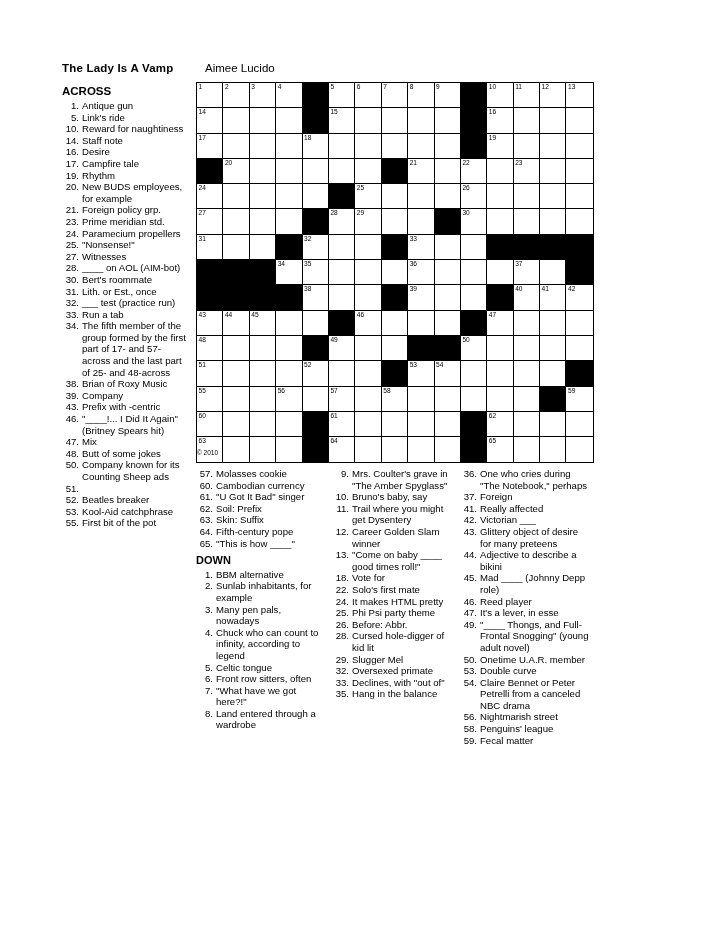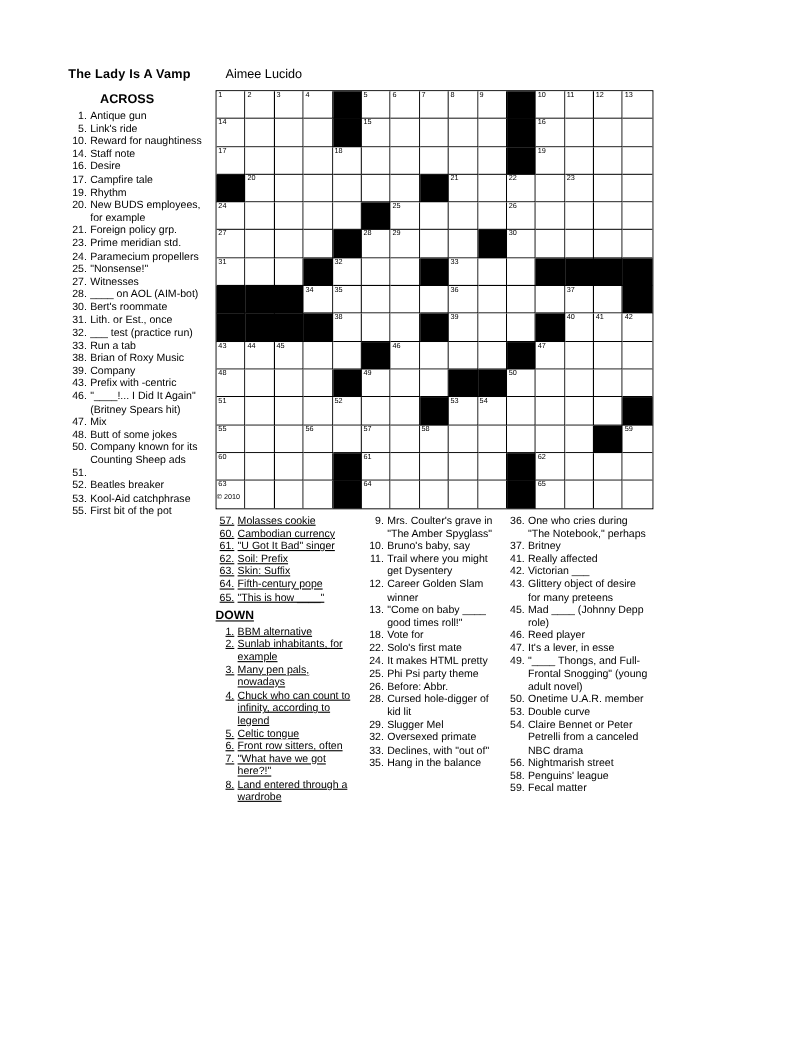--- a/index.html
+++ b/index.html
@@ -19,32 +19,32 @@
     font-size:11.5px; font-weight:bold; letter-spacing:0.2px;
   }
   .author {
     position:absolute; left:205px; top:62px;
     font-size:11.5px; font-weight:normal;
   }
 
   
   .across-head {
     position:absolute; left:62px; top:85px;
-    font-size:11.5px; font-weight:bold;margin-left:29px;
+    font-size:11.5px; font-weight:bold;
   }
 
   
   .cluecol { position:absolute; font-size:9.6px; line-height:11.6px; }
   .clue { display:flex; margin-bottom:0px; }
   .clue .num { width:17px; text-align:right; flex:0 0 17px; padding-right:3px; }
   .clue .txt { flex:1 1 auto; }
   .sect-head { font-weight:bold; font-size:11px; margin:6px 0 2px 0; }
 
   #col-left  { left:62px;  top:100px;  width:125px; }
-  #col-a     { left:196px; top:468px;  width:126px;text-decoration:underline; }
+  #col-a     { left:196px; top:468px;  width:126px; }
   #col-b     { left:332px; top:468px;  width:118px; }
   #col-c     { left:460px; top:468px;  width:130px; }
 
   
   #grid {
     position:absolute; left:196px; top:82px;
     border:1px solid #000;
     box-sizing:content-box;
   }
   .grow { display:flex; }
@@ -145,20 +145,24 @@
       </div>
       <div class="clue">
         <span class="num">32.</span>
         <span class="txt">___ test (practice run)</span>
       </div>
       <div class="clue">
         <span class="num">33.</span>
         <span class="txt">Run a tab</span>
       </div>
       <div class="clue">
+        <span class="num">34.</span>
+        <span class="txt">The fifth member of the group formed by the first part of 17- and 57-across and the last part of 25- and 48-across</span>
+      </div>
+      <div class="clue">
         <span class="num">38.</span>
         <span class="txt">Brian of Roxy Music</span>
       </div>
       <div class="clue">
         <span class="num">39.</span>
         <span class="txt">Company</span>
       </div>
       <div class="clue">
         <span class="num">43.</span>
         <span class="txt">Prefix with -centric</span>
@@ -323,35 +327,39 @@
       </div>
     </div>
 
   <div class="cluecol" id="col-c">
       <div class="clue">
         <span class="num">36.</span>
         <span class="txt">One who cries during "The Notebook," perhaps</span>
       </div>
       <div class="clue">
         <span class="num">37.</span>
-        <span class="txt">Britney</span>
+        <span class="txt">Foreign</span>
       </div>
       <div class="clue">
         <span class="num">41.</span>
         <span class="txt">Really affected</span>
       </div>
       <div class="clue">
         <span class="num">42.</span>
         <span class="txt">Victorian ___</span>
       </div>
       <div class="clue">
         <span class="num">43.</span>
         <span class="txt">Glittery object of desire for many preteens</span>
       </div>
       <div class="clue">
+        <span class="num">44.</span>
+        <span class="txt">Adjective to describe a bikini</span>
+      </div>
+      <div class="clue">
         <span class="num">45.</span>
         <span class="txt">Mad ____ (Johnny Depp role)</span>
       </div>
       <div class="clue">
         <span class="num">46.</span>
         <span class="txt">Reed player</span>
       </div>
       <div class="clue">
         <span class="num">47.</span>
         <span class="txt">It's a lever, in esse</span>

